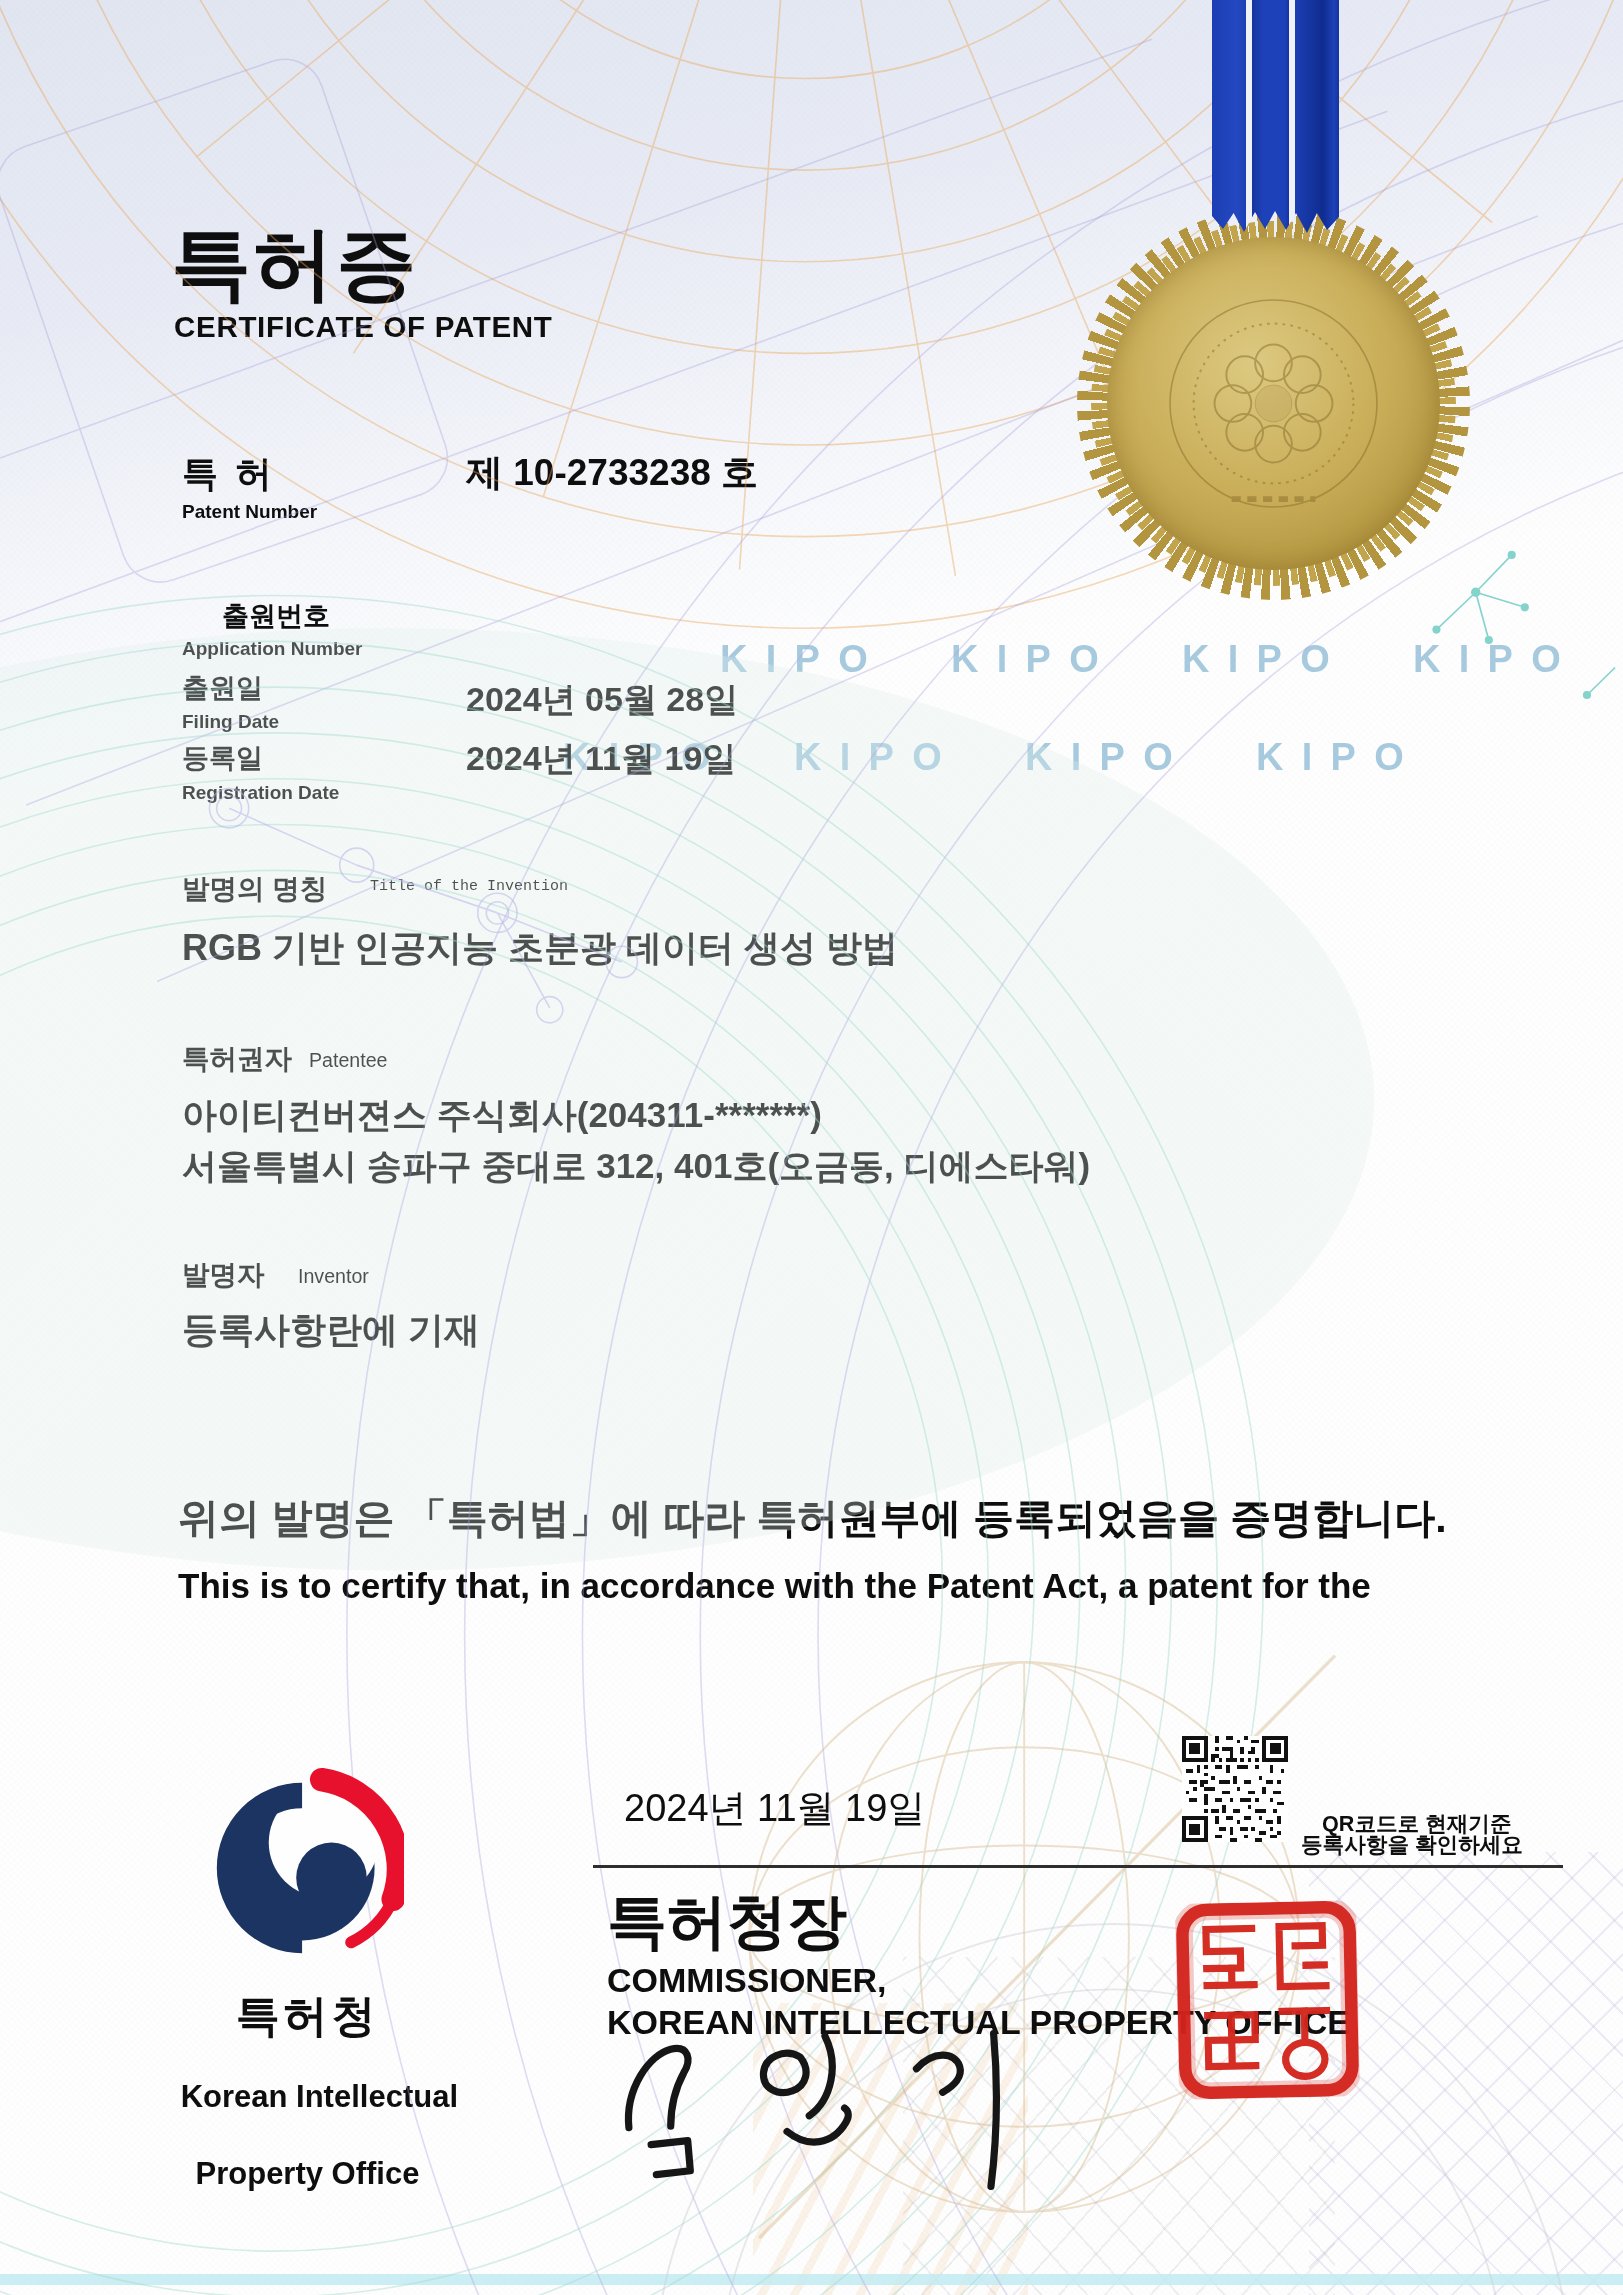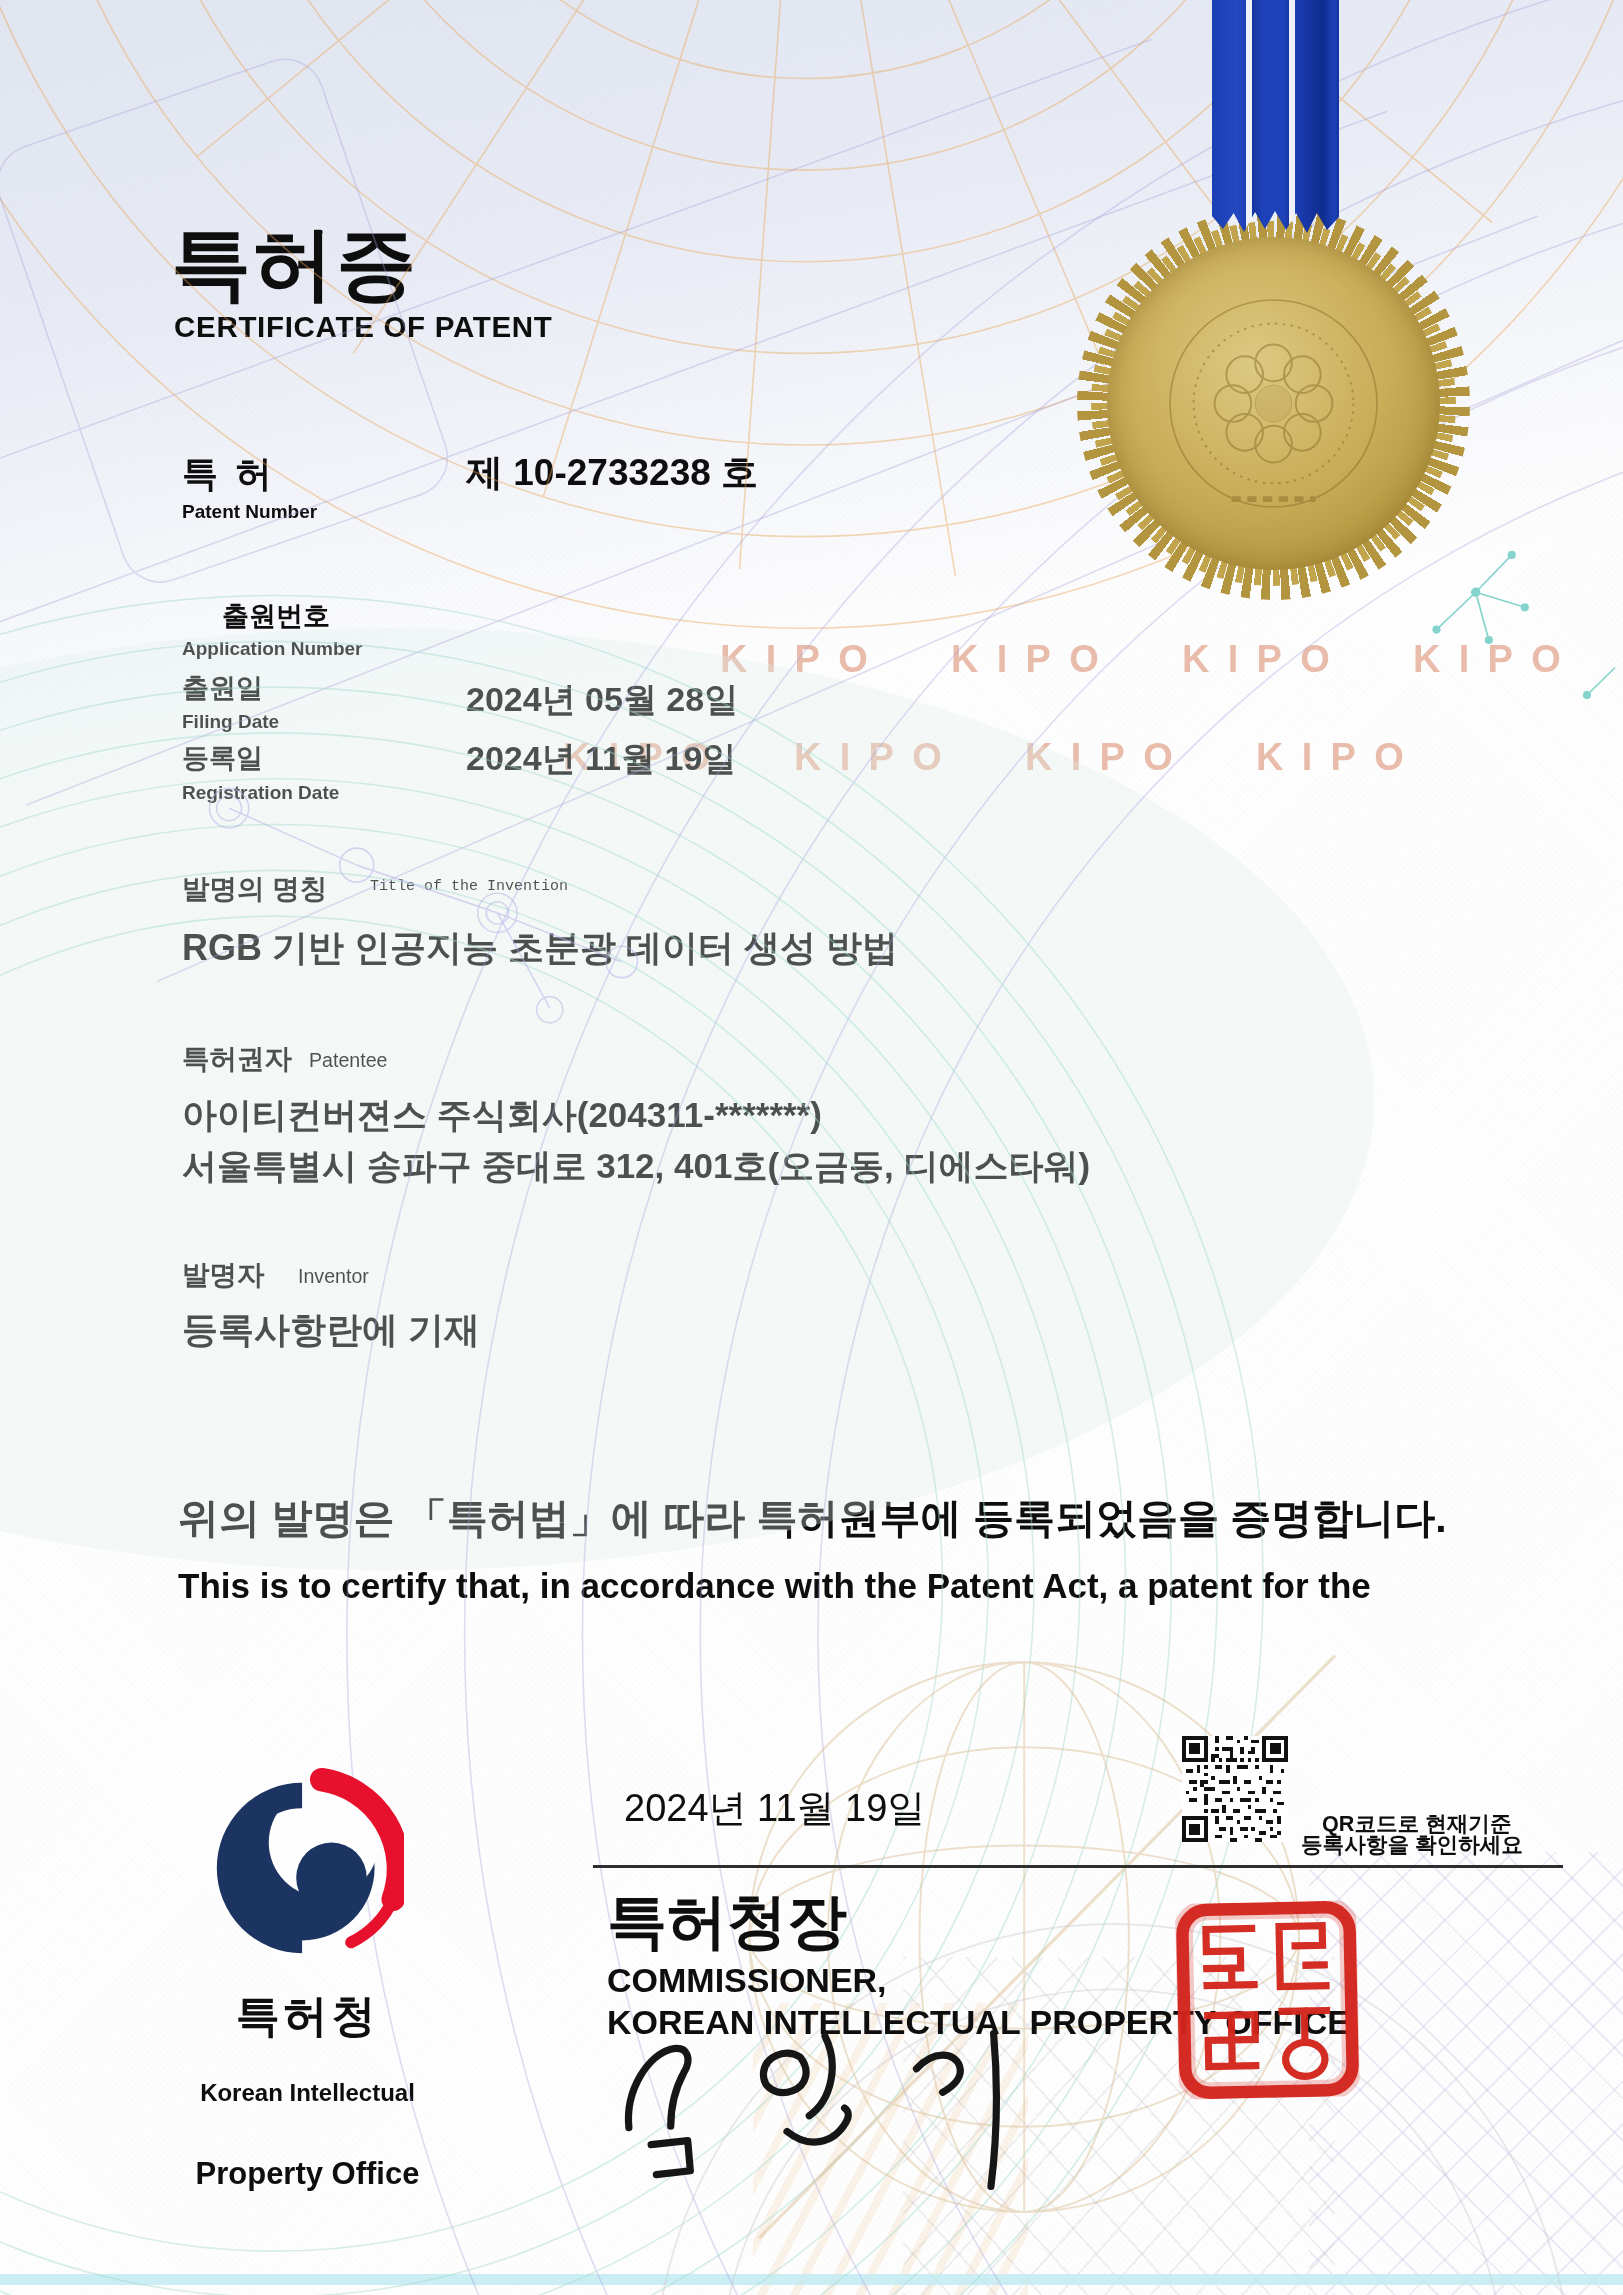--- a/index.html
+++ b/index.html
@@ -16,21 +16,21 @@
     background:repeating-linear-gradient(45deg,rgba(175,182,200,.06) 0 1.3px,transparent 1.3px 4.6px),
                repeating-linear-gradient(-45deg,rgba(175,182,200,.05) 0 1.3px,transparent 1.3px 4.6px);}
   .hatch{background:
     repeating-linear-gradient(45deg,rgba(148,143,205,.16) 0 2px,transparent 2px 30px),
     repeating-linear-gradient(-45deg,rgba(148,143,205,.16) 0 2px,transparent 2px 30px);}
   .hatch-gray{background:
     repeating-linear-gradient(48deg,rgba(120,122,135,.11) 0 2px,transparent 2px 34px),
     repeating-linear-gradient(-48deg,rgba(120,122,135,.11) 0 2px,transparent 2px 34px);}
   .hatch-orange{background:
     repeating-linear-gradient(-62deg,rgba(228,160,82,.13) 0 7.9px,transparent 7.9px 29px);}
-  .wm{position:absolute;font-weight:bold;color:#c2410c;letter-spacing:18.3px;word-spacing:36px;
+  .wm{position:absolute;font-weight:bold;color:#0369a1;letter-spacing:18.3px;word-spacing:36px;
       opacity:.34;font-size:38px;}
   .scanline{left:0;top:2274px;width:1623px;height:10.5px;background:#c2ebf2;opacity:.85;}
   
   .ribbon{left:1212px;top:0;width:127px;height:242px;z-index:5;
     background:linear-gradient(90deg,#1b3eb4 0,#2448c0 25px,#1b3eb4 34px,#eef1f8 34px,#eef1f8 40px,
        #16349f 40px,#1d41b8 51px,#1d41b8 73px,#16349f 77px,#eef1f8 77px,#eef1f8 83px,
        #1b3eb4 83px,#0f2c8f 111px,#1d41b8 122px,#16349f 127px);
     clip-path:polygon(0 0,127px 0,127px 217px,115px 230px,105px 213px,95px 233px,84px 213px,
        74px 230px,63px 211px,53px 229px,43px 212px,32px 232px,21.6px 213px,11px 229px,0 216px);}
   
@@ -354,18 +354,18 @@
 
   <svg class="abs kipologo" viewBox="0 0 200 200">
     <circle cx="96" cy="104" r="74" fill="#1c3461"></circle>
     <circle cx="118" cy="78" r="56" fill="#fefefe"></circle>
     <circle cx="126" cy="114" r="36" fill="#1c3461"></circle>
     <path d="M96,30 A74,74 0 0 0 96,178" fill="none" stroke="#1c3461" stroke-width="26"></path>
     <path d="M116,14 A92,92 0 0 1 189,136" fill="none" stroke="#e8112d" stroke-width="24" stroke-linecap="round"></path>
     <path d="M189,136 A92,92 0 0 1 146,180" fill="none" stroke="#e8112d" stroke-width="12" stroke-linecap="round"></path>
   </svg>
   <div class="t b" style="left:196px;top:1987px;width:223px;text-align:center;font-size:44px;letter-spacing:3.9px;">특허청</div>
-  <div class="t" style="left:157px;top:2079px;width:301px;text-align:center;font-size:24px;font-weight:600;">Korean Intellectual</div>
+  <div class="t" style="left:157px;top:2079px;width:301px;text-align:right;font-size:31px;font-weight:600;">Korean Intellectual</div>
   <div class="t" style="left:157px;top:2119px;width:301px;text-align:center;font-size:31px;font-weight:600;margin-top:37px;">Property Office</div>
 
   <div class="abs scanline"></div>
 </div>
 
 
 </body></html>

